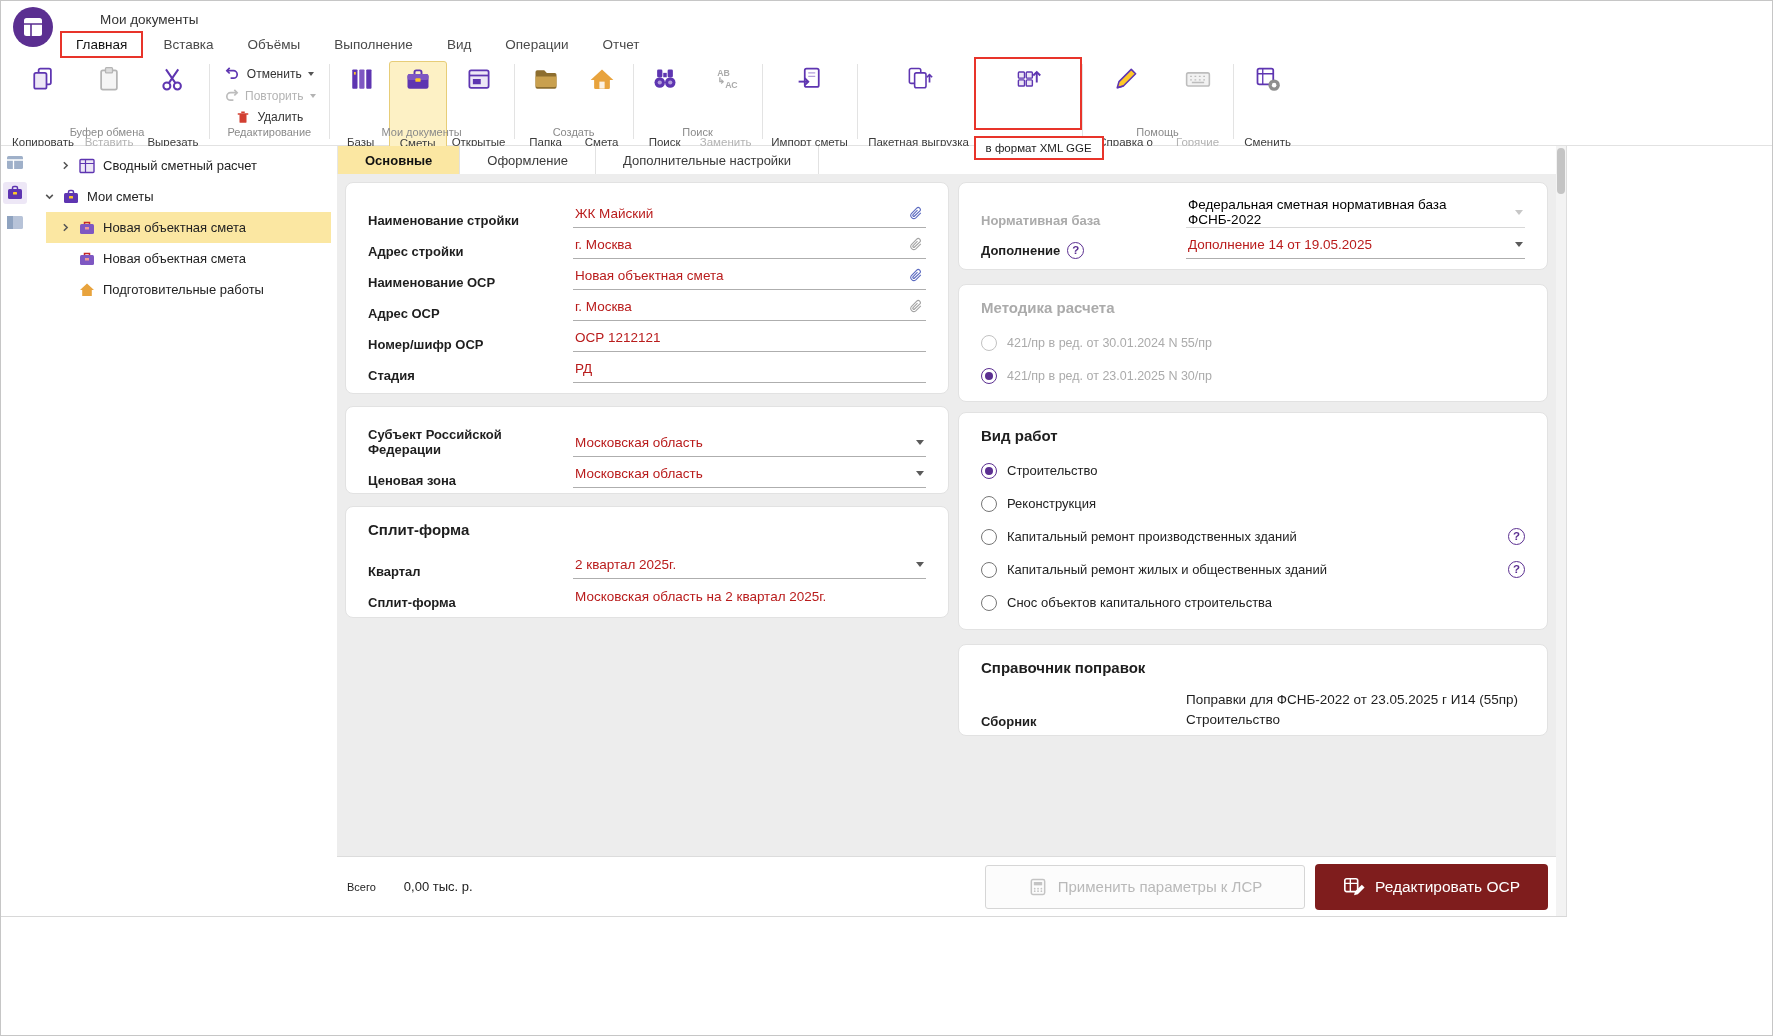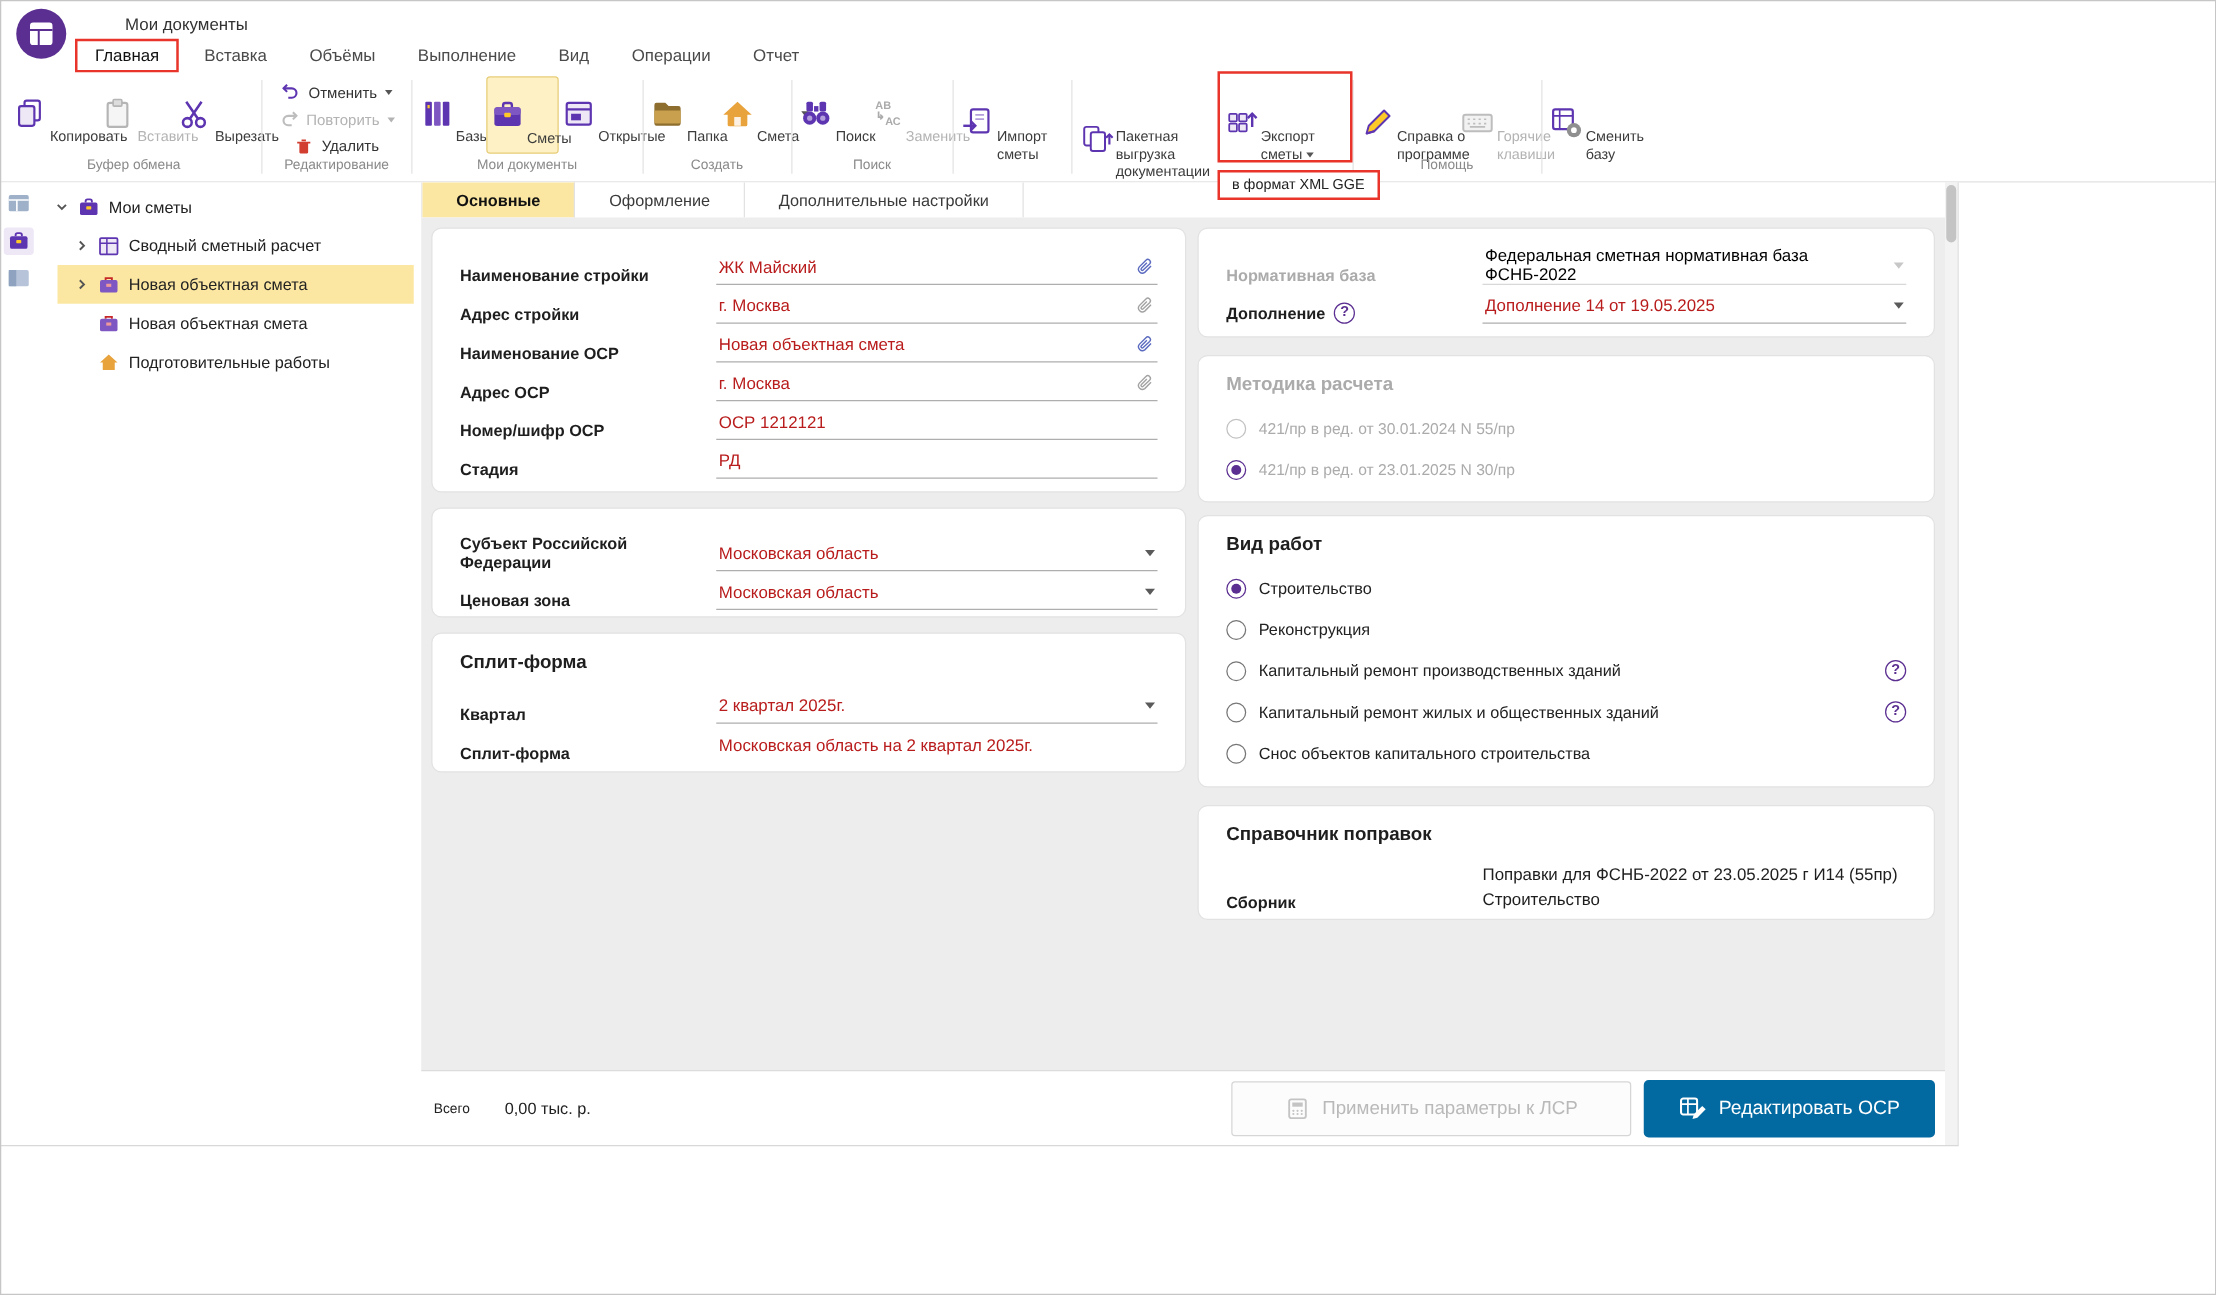--- a/index.html
+++ b/index.html
@@ -15,21 +15,21 @@
   .mtab.active{color:#111;}
   .annot-tab{border:2px solid #e8342a;display:inline-flex;}
 
   
   .ribbon{position:absolute;left:0;top:58px;width:100%;height:88px;display:flex;align-items:stretch;padding:0 8px;border-bottom:1px solid #e2e2e2;background:#fff;}
   .rgroup{display:flex;flex-direction:column;}
   .rgbtns{display:flex;align-items:flex-start;height:68px;padding-top:3px;}
   .rgbtns.col{flex-direction:column;align-items:center;gap:4px;padding:7px 10px 0 10px;}
   .rglabel{height:17px;font-size:11px;color:#8a8a8a;text-align:center;}
   .rdiv{width:1px;background:#e3e3e3;margin:6px 3px;}
-  .rb{display:flex;flex-direction:row;align-items:center;gap:2px;padding:3px 2px;}
+  .rb{display:flex;flex-direction:column;align-items:center;gap:2px;padding:3px 2px;text-align:center;}
   .rb .icn{width:30px;height:30px;display:flex;align-items:center;justify-content:center;}
   .rlbl{font-size:11.5px;line-height:1.2;color:#3c3c3c;margin-top:40px;}
   .rb.dis .rlbl{color:#b3b3b3;}
   .rb.sel{background:#fdf1c5;border:1px solid #e7cd78;border-radius:3px;}
   .rs-item{display:flex;align-items:center;gap:6px;font-size:12px;color:#333;height:18px;}
   .rs-item.dis{color:#b3b3b3;}
   .sic{width:16px;height:16px;display:inline-flex;align-items:center;justify-content:center;}
   .tri{display:inline-block;width:0;height:0;border-left:3.5px solid transparent;border-right:3.5px solid transparent;border-top:4.5px solid;vertical-align:middle;color:#555;}
   .tri.gray{color:#b3b3b3;}
   .export-wrap{position:relative;height:100%;}
@@ -85,21 +85,21 @@
   .help.push{margin-left:auto;}
   .corr-value{font-size:13.5px;color:#1e1e1e;white-space:pre-line;line-height:1.45;padding-top:4px;}
 
   
   .footer{position:absolute;left:337px;top:856px;width:1219px;height:60px;background:#fff;border-top:1px solid #dcdcdc;display:flex;align-items:center;padding:0 8px 0 10px;}
   .total-label{font-weight:400;font-size:11px;}
   .total-value{font-size:13px;margin-left:28px;color:#222;}
   .fspacer{flex:1;}
   button{font-family:inherit;cursor:default;}
   .btn-apply{display:flex;align-items:center;gap:10px;justify-content:center;width:320px;height:44px;border:1px solid #d6d6d6;border-radius:3px;background:#fcfcfc;color:#b9b9b9;font-size:15px;}
-  .btn-edit{display:flex;align-items:center;gap:10px;justify-content:center;width:233px;height:46px;border:none;border-radius:4px;background:#0369a1;color:#fff;font-size:15.5px;margin-left:10px;}
+  .btn-edit{display:flex;align-items:center;gap:10px;justify-content:center;width:233px;height:46px;border:none;border-radius:4px;background:#7f1d1d;color:#fff;font-size:15.5px;margin-left:10px;}
   .bicon{display:inline-flex;}
 
   .scrollbar{position:absolute;left:1556px;top:146px;width:10px;height:770px;background:#f3f3f3;}
   .thumb{width:8px;height:46px;margin:2px auto 0 auto;background:#c4c4c4;border-radius:4px;}
   .right-edge{position:absolute;left:1566px;top:146px;height:770px;width:1px;background:#dedede;}
   .bottom-edge{position:absolute;left:0;top:916px;width:1567px;height:1px;background:#d8d8d8;}
 </style>
 </head>
 <body>
 
@@ -422,48 +422,48 @@
     </div>
   <div class="strip-btn">
       <svg width="20" height="20" viewBox="0 0 20 20">
         <rect x="2" y="3" width="16" height="13" rx="1.5" fill="#b7c3d8"></rect>
         <rect x="2" y="3" width="6" height="13" fill="#8fa3c0"></rect>
       </svg>
     </div>
 </aside>
 
 <aside class="tree">
+  <div class="tree-row lvl2">
+    <span class="chev">
+        <svg viewBox="0 0 10 10" width="11" height="11">
+          <path d="M3.5 2l3 3-3 3" fill="none" stroke="#555" stroke-width="1.4"></path>
+        </svg>
+      </span>
+    <span class="ticon">
+        <svg viewBox="0 0 18 18" width="18" height="18">
+          <rect x="2" y="2.5" width="14" height="13" rx="1" fill="#ede7f6" stroke="#5e35b1" stroke-width="1.4"></rect>
+          <path d="M2 6.5h14M7.5 2.5v13" stroke="#5e35b1" stroke-width="1.2"></path>
+        </svg>
+      </span>
+    <span class="tlabel">Сводный сметный расчет</span>
+  </div>
   <div class="tree-row lvl1">
     <span class="chev">
         <svg viewBox="0 0 10 10" width="11" height="11">
           <path d="M2 3.5l3 3 3-3" fill="none" stroke="#555" stroke-width="1.4"></path>
         </svg>
       </span>
     <span class="ticon">
         <svg viewBox="0 0 18 18" width="18" height="18">
           <path d="M6.5 5V4a1.5 1.5 0 011.5-1.5h2A1.5 1.5 0 0111.5 4v1" fill="none" stroke="#5e35b1" stroke-width="1.5"></path>
           <rect x="2" y="5" width="14" height="10" rx="1.5" fill="#5e35b1"></rect>
           <rect x="7" y="8" width="4" height="2.5" rx="0.5" fill="#ffc928"></rect>
         </svg>
       </span>
     <span class="tlabel">Мои сметы</span>
-  </div>
-  <div class="tree-row lvl2">
-    <span class="chev">
-        <svg viewBox="0 0 10 10" width="11" height="11">
-          <path d="M3.5 2l3 3-3 3" fill="none" stroke="#555" stroke-width="1.4"></path>
-        </svg>
-      </span>
-    <span class="ticon">
-        <svg viewBox="0 0 18 18" width="18" height="18">
-          <rect x="2" y="2.5" width="14" height="13" rx="1" fill="#ede7f6" stroke="#5e35b1" stroke-width="1.4"></rect>
-          <path d="M2 6.5h14M7.5 2.5v13" stroke="#5e35b1" stroke-width="1.2"></path>
-        </svg>
-      </span>
-    <span class="tlabel">Сводный сметный расчет</span>
   </div>
   <div class="tree-row lvl2 sel">
     <span class="chev">
         <svg viewBox="0 0 10 10" width="11" height="11">
           <path d="M3.5 2l3 3-3 3" fill="none" stroke="#555" stroke-width="1.4"></path>
         </svg>
       </span>
     <span class="ticon">
         <svg viewBox="0 0 18 18" width="18" height="18">
           <path d="M6.5 5V3.5h5V5" fill="none" stroke="#c62828" stroke-width="1.5"></path>

